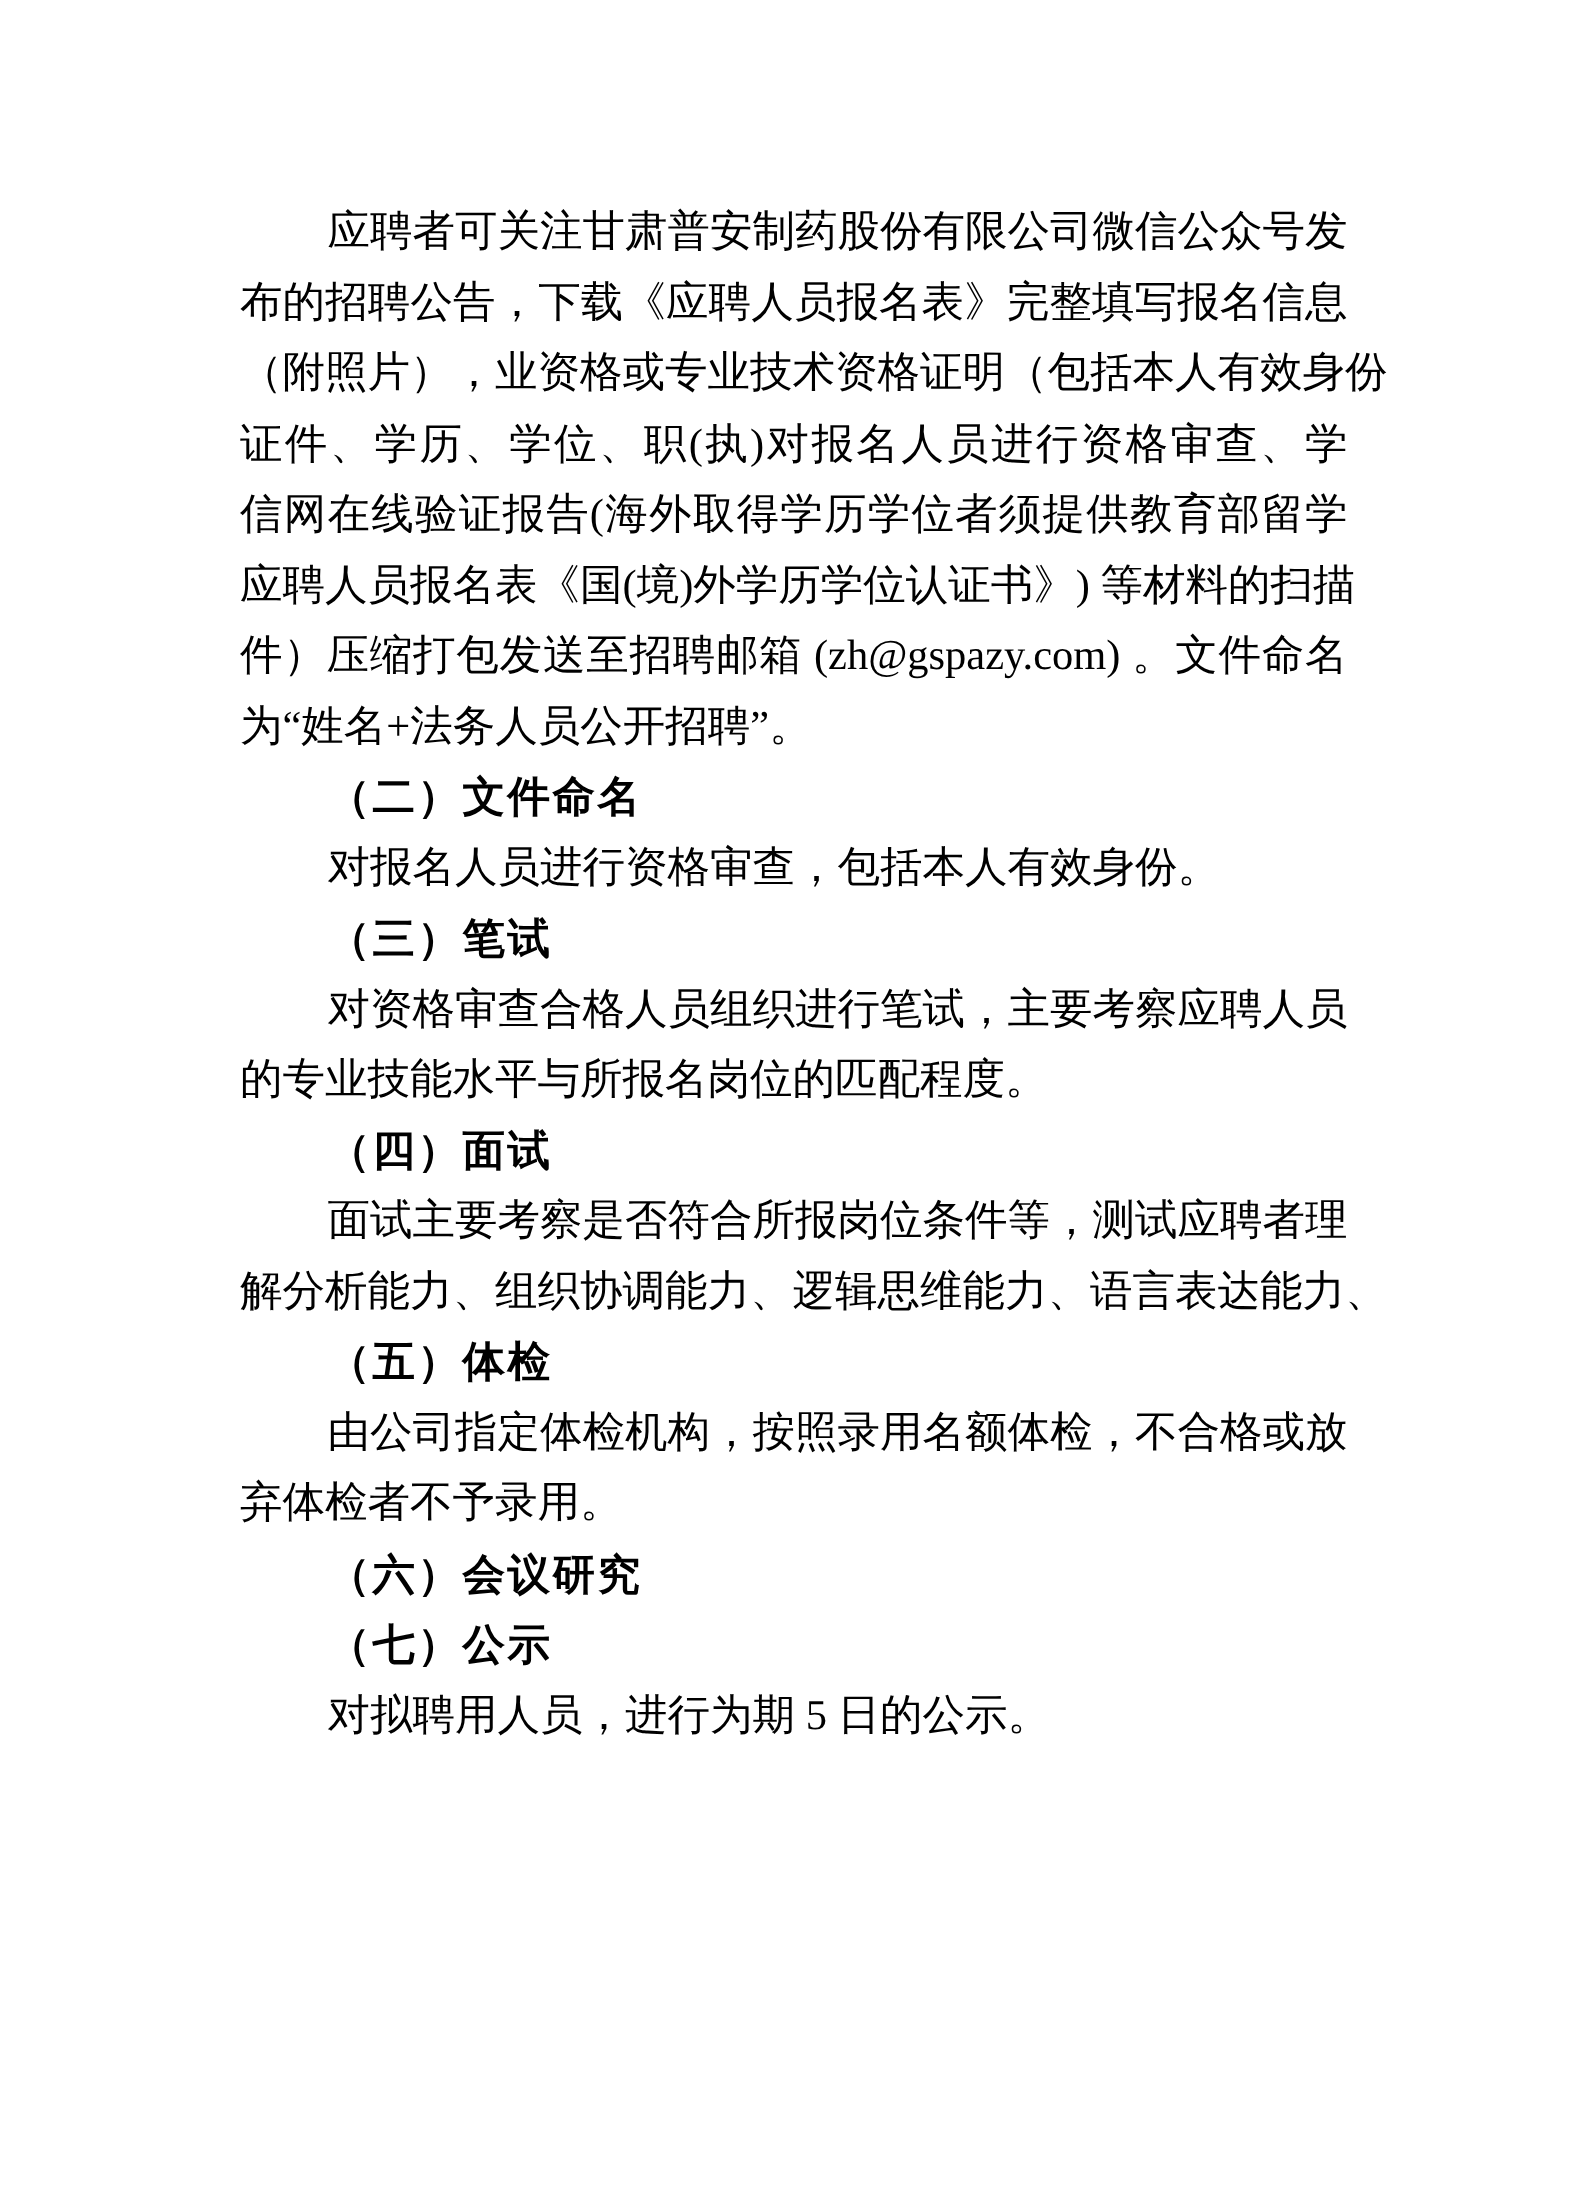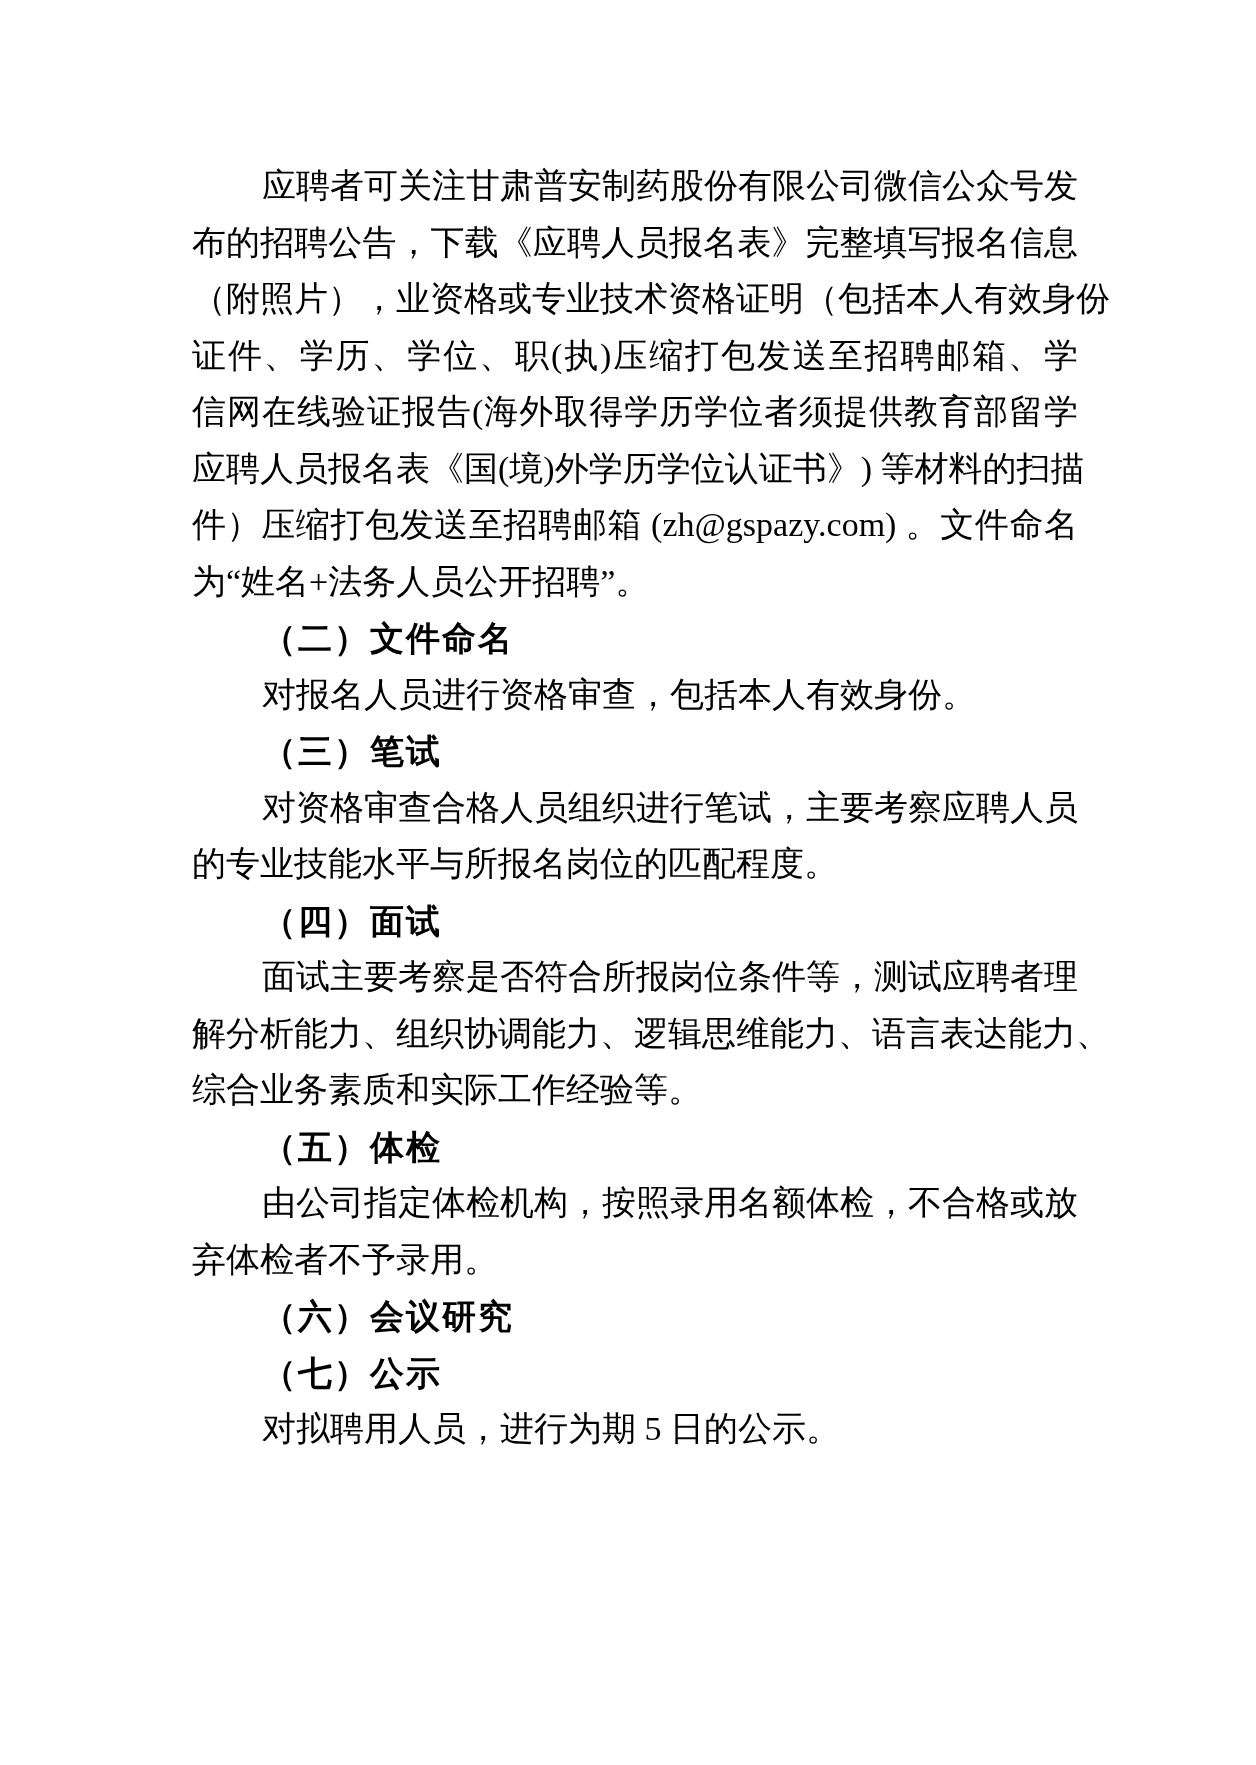--- a/index.html
+++ b/index.html
@@ -45,21 +45,21 @@
 </head>
 <body>
 
 <div class="page">
   <div class="content">
 
     <div>
       <div class="ln first">应聘者可关注甘肃普安制药股份有限公司微信公众号发</div>
       <div class="ln">布的招聘公告，下载《应聘人员报名表》完整填写报名信息</div>
       <div class="ln">（附照片），业资格或专业技术资格证明（包括本人有效身份</div>
-      <div class="ln">证件、学历、学位、职(执)压缩打包发送至招聘邮箱、学</div>
+      <div class="ln">证件、学历、学位、职(执)对报名人员进行资格审查、学</div>
       <div class="ln">信网在线验证报告(海外取得学历学位者须提供教育部留学</div>
       <div class="ln">应聘人员报名表《国(境)外学历学位认证书》) 等材料的扫描</div>
       <div class="ln">件）压缩打包发送至招聘邮箱 (zh@gspazy.com) 。文件命名</div>
       <div class="ln end">为“姓名+法务人员公开招聘”。</div>
     </div>
 
     <div class="hblock">
       <div class="ln end">（二）文件命名</div>
     </div>
     <div>
@@ -73,21 +73,20 @@
       <div class="ln first">对资格审查合格人员组织进行笔试，主要考察应聘人员</div>
       <div class="ln end">的专业技能水平与所报名岗位的匹配程度。</div>
     </div>
 
     <div class="hblock">
       <div class="ln end">（四）面试</div>
     </div>
     <div>
       <div class="ln first">面试主要考察是否符合所报岗位条件等，测试应聘者理</div>
       <div class="ln">解分析能力、组织协调能力、逻辑思维能力、语言表达能力、</div>
-      <div class="ln end">综合业务素质和实际工作经验等。</div>
     </div>
 
     <div class="hblock">
       <div class="ln end">（五）体检</div>
     </div>
     <div>
       <div class="ln first">由公司指定体检机构，按照录用名额体检，不合格或放</div>
       <div class="ln end">弃体检者不予录用。</div>
     </div>
 

